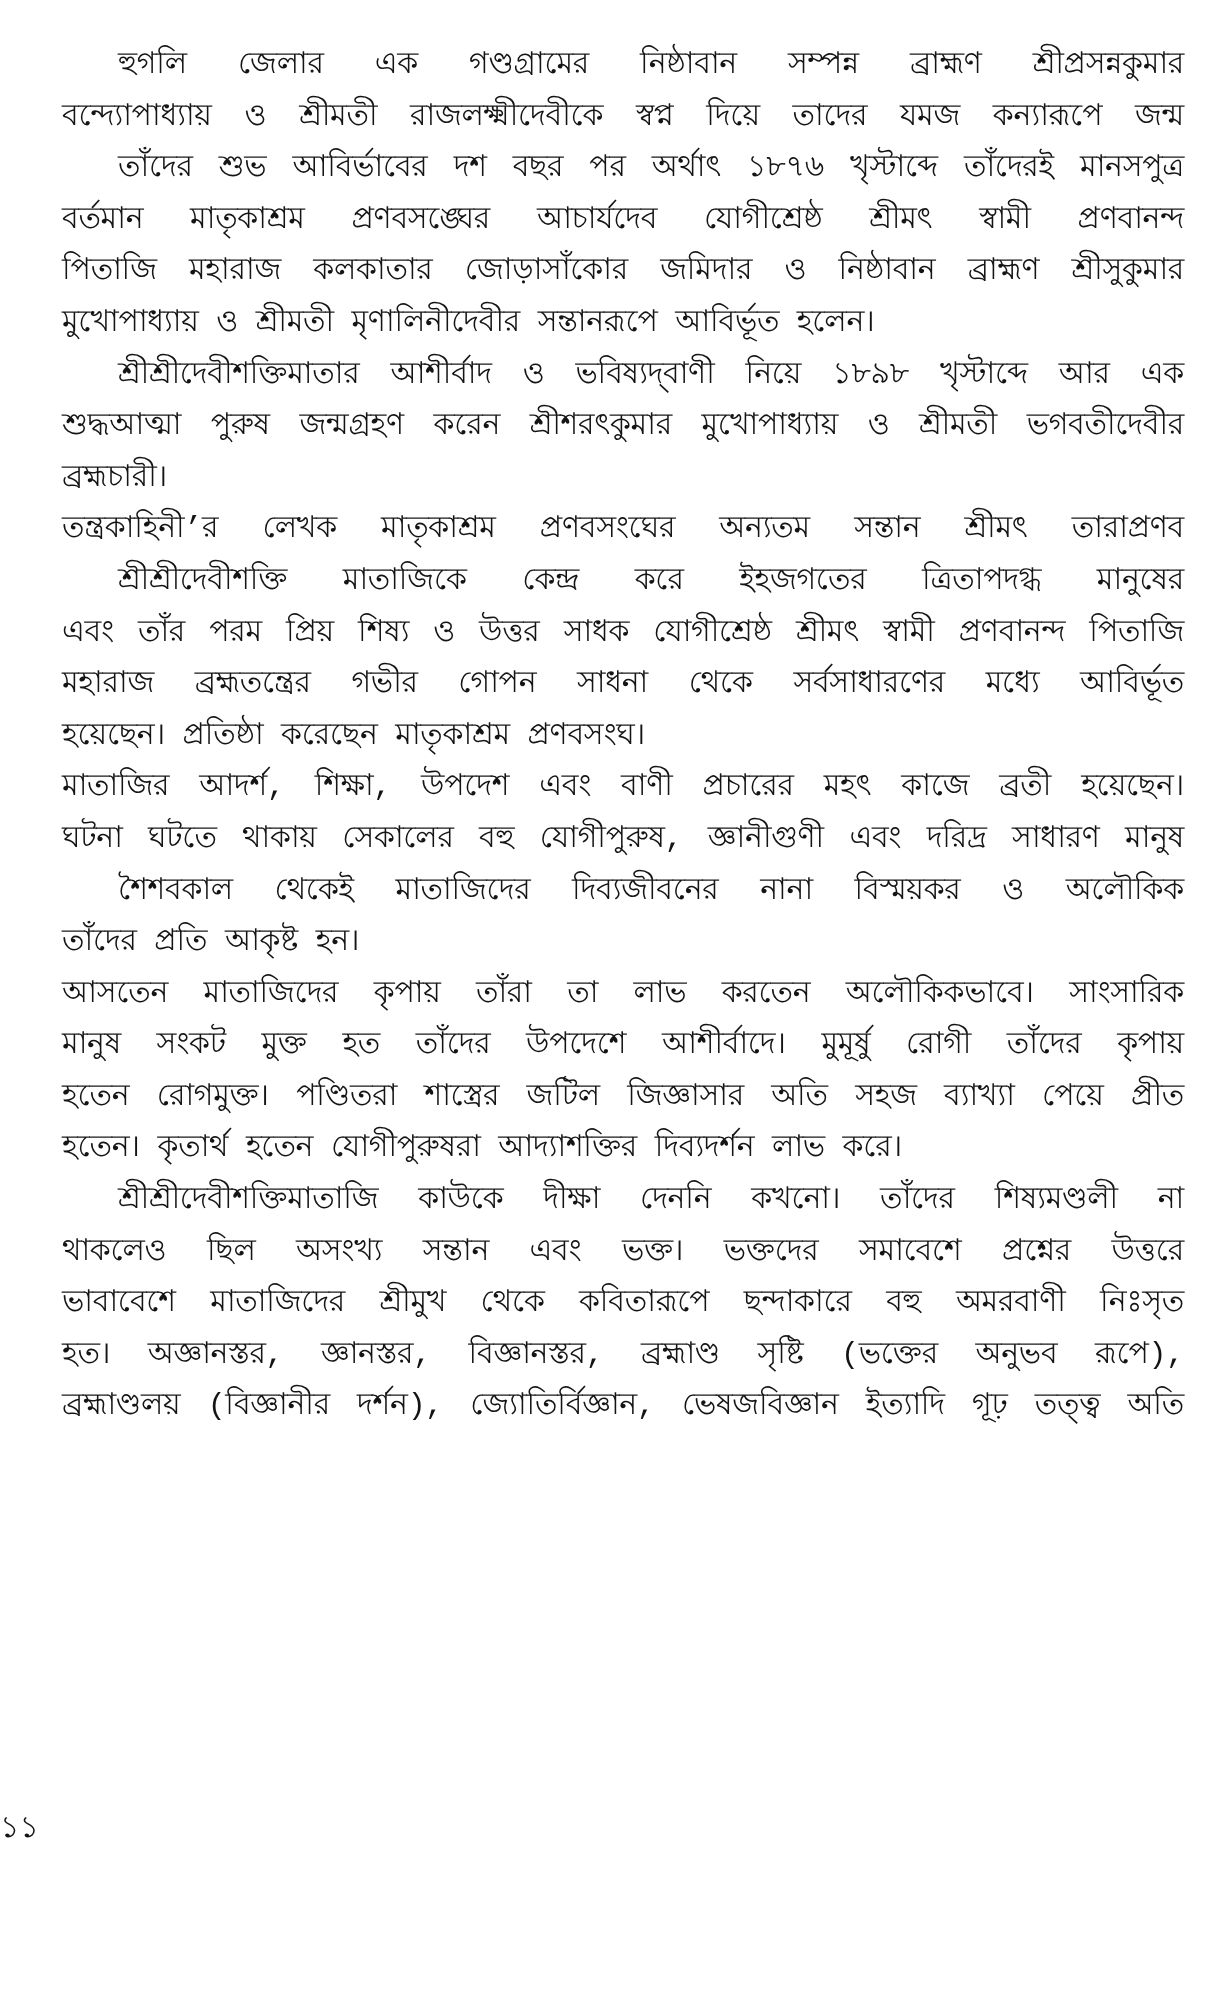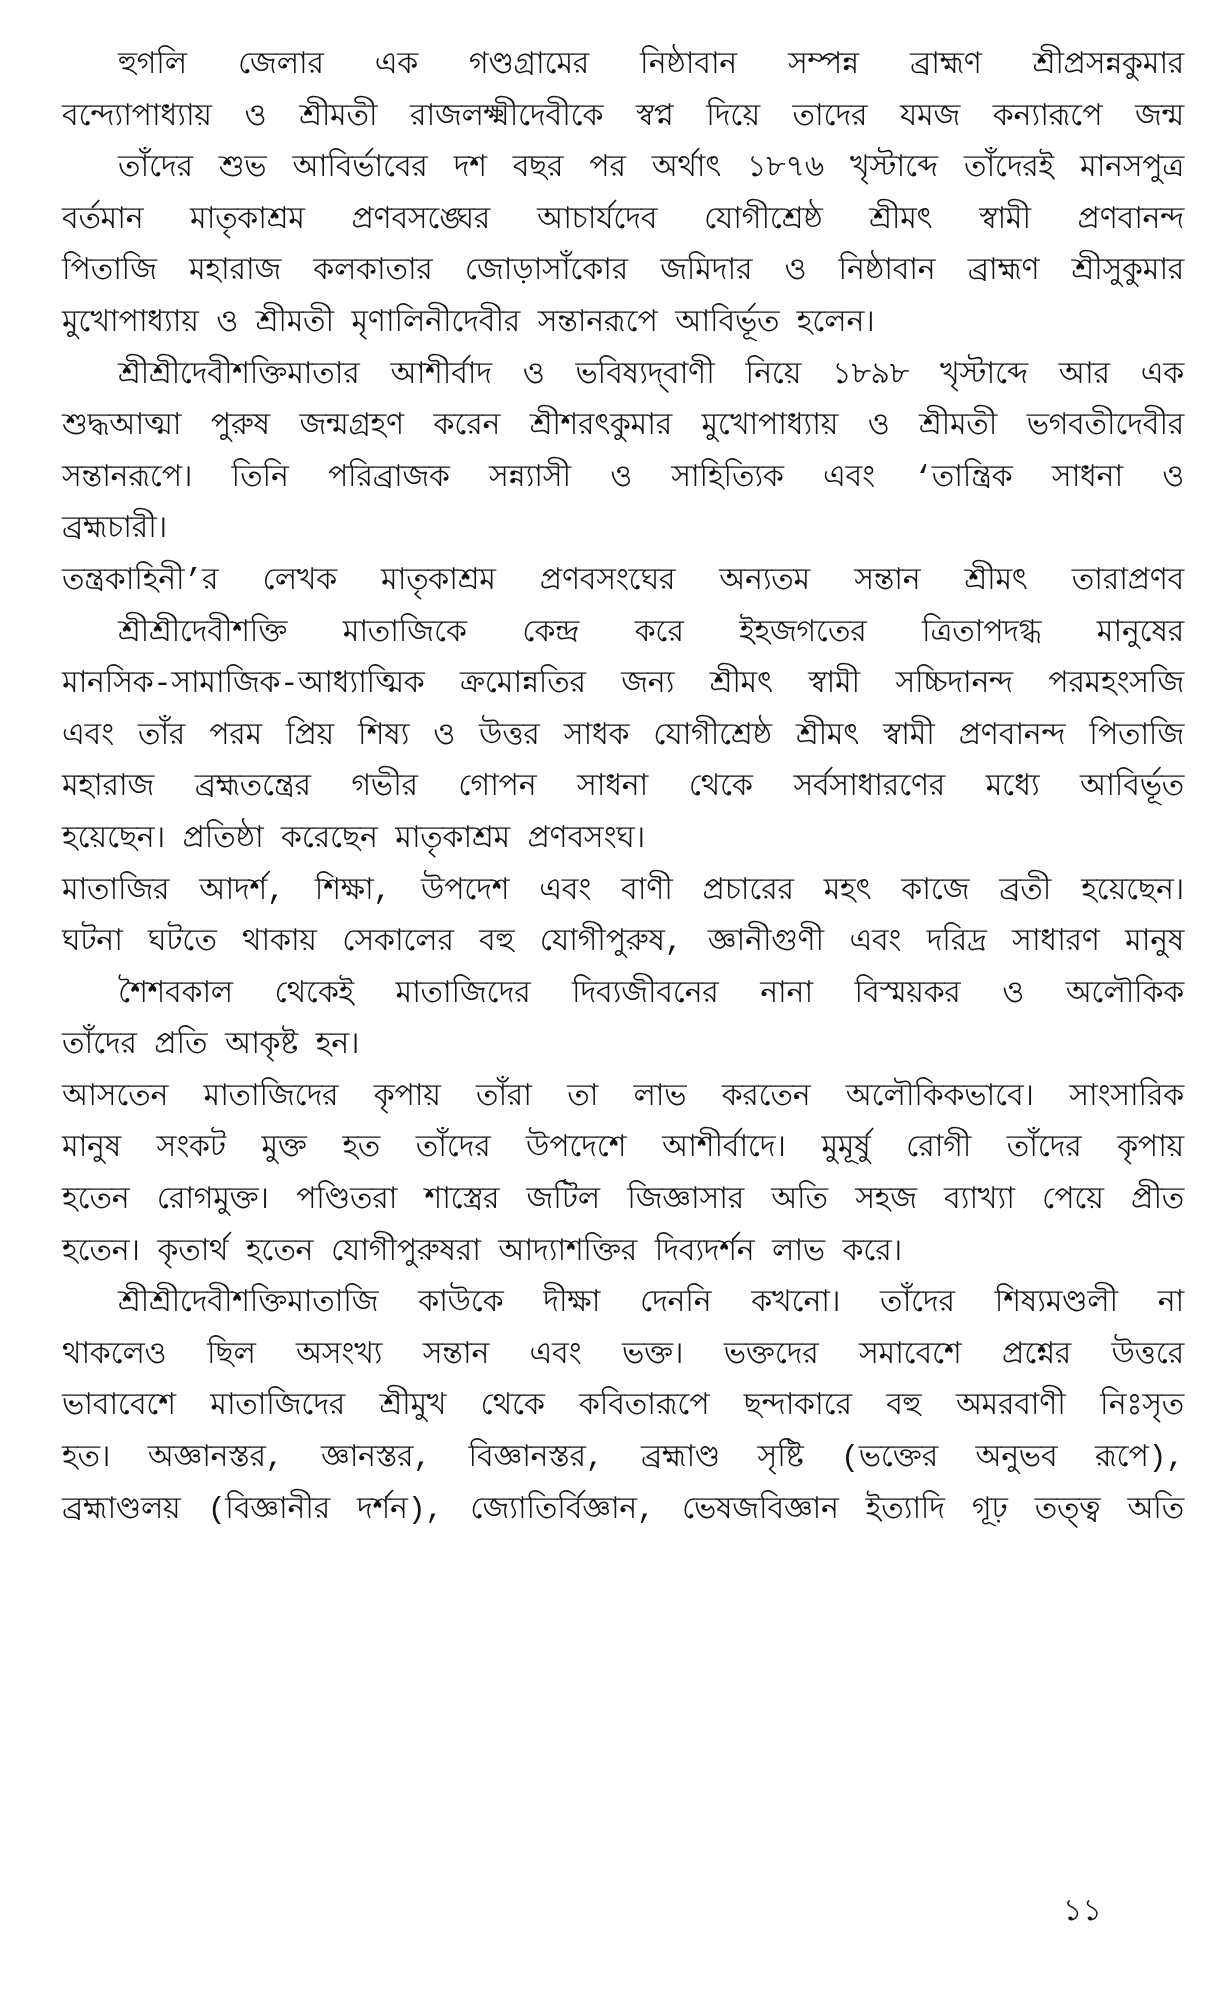--- a/index.html
+++ b/index.html
@@ -38,22 +38,22 @@
     .line.indent {
       padding-left: 56px;
     }
     .para {
       display: block;
     }
     .page-number {
       position: absolute;
       left: 0;
       width: 1102px;
-      top: 1890px;
-      text-align: right;
+      top: 1807px;
+      text-align: left;
       font-size: 30px;
       line-height: 40px;
     }
   </style>
 </head>
 <body>
 
 <div class="page">
 
   <div class="para">
@@ -64,28 +64,26 @@
   <div class="para">
     <span class="line indent">তাঁদের শুভ আবির্ভাবের দশ বছর পর অর্থাৎ ১৮৭৬ খৃস্টাব্দে তাঁদেরই মানসপুত্র</span>
     <span class="line">বর্তমান মাতৃকাশ্রম প্রণবসঙ্ঘের আচার্যদেব যোগীশ্রেষ্ঠ শ্রীমৎ স্বামী প্রণবানন্দ</span>
     <span class="line">পিতাজি মহারাজ কলকাতার জোড়াসাঁকোর জমিদার ও নিষ্ঠাবান ব্রাহ্মণ শ্রীসুকুমার</span>
     <span class="line last">মুখোপাধ্যায় ও শ্রীমতী মৃণালিনীদেবীর সন্তানরূপে আবির্ভূত হলেন।</span>
   </div>
 
   <div class="para">
     <span class="line indent">শ্রীশ্রীদেবীশক্তিমাতার আশীর্বাদ ও ভবিষ্যদ্‌বাণী নিয়ে ১৮৯৮ খৃস্টাব্দে আর এক</span>
     <span class="line">শুদ্ধআত্মা পুরুষ জন্মগ্রহণ করেন শ্রীশরৎকুমার মুখোপাধ্যায় ও শ্রীমতী ভগবতীদেবীর</span>
-    <span class="line">সন্তানরূপে। তিনি পরিব্রাজক সন্ন্যাসী ও সাহিত্যিক এবং ‘তান্ত্রিক সাধনা ও</span>
     <span class="line last">ব্রহ্মচারী।</span>
     <span class="line">তন্ত্রকাহিনী’র লেখক মাতৃকাশ্রম প্রণবসংঘের অন্যতম সন্তান শ্রীমৎ তারাপ্রণব</span>
   </div>
 
   <div class="para">
     <span class="line indent">শ্রীশ্রীদেবীশক্তি মাতাজিকে কেন্দ্র করে ইহজগতের ত্রিতাপদগ্ধ মানুষের</span>
-    <span class="line">মানসিক-সামাজিক-আধ্যাত্মিক ক্রমোন্নতির জন্য শ্রীমৎ স্বামী সচ্চিদানন্দ পরমহংসজি</span>
     <span class="line">এবং তাঁর পরম প্রিয় শিষ্য ও উত্তর সাধক যোগীশ্রেষ্ঠ শ্রীমৎ স্বামী প্রণবানন্দ পিতাজি</span>
     <span class="line">মহারাজ ব্রহ্মতন্ত্রের গভীর গোপন সাধনা থেকে সর্বসাধারণের মধ্যে আবির্ভূত</span>
     <span class="line last">হয়েছেন। প্রতিষ্ঠা করেছেন মাতৃকাশ্রম প্রণবসংঘ।</span>
   </div>
 
   <div class="para">
     <span class="line">মাতাজির আদর্শ, শিক্ষা, উপদেশ এবং বাণী প্রচারের মহৎ কাজে ব্রতী হয়েছেন।</span>
   </div>
 
   <div class="para">

